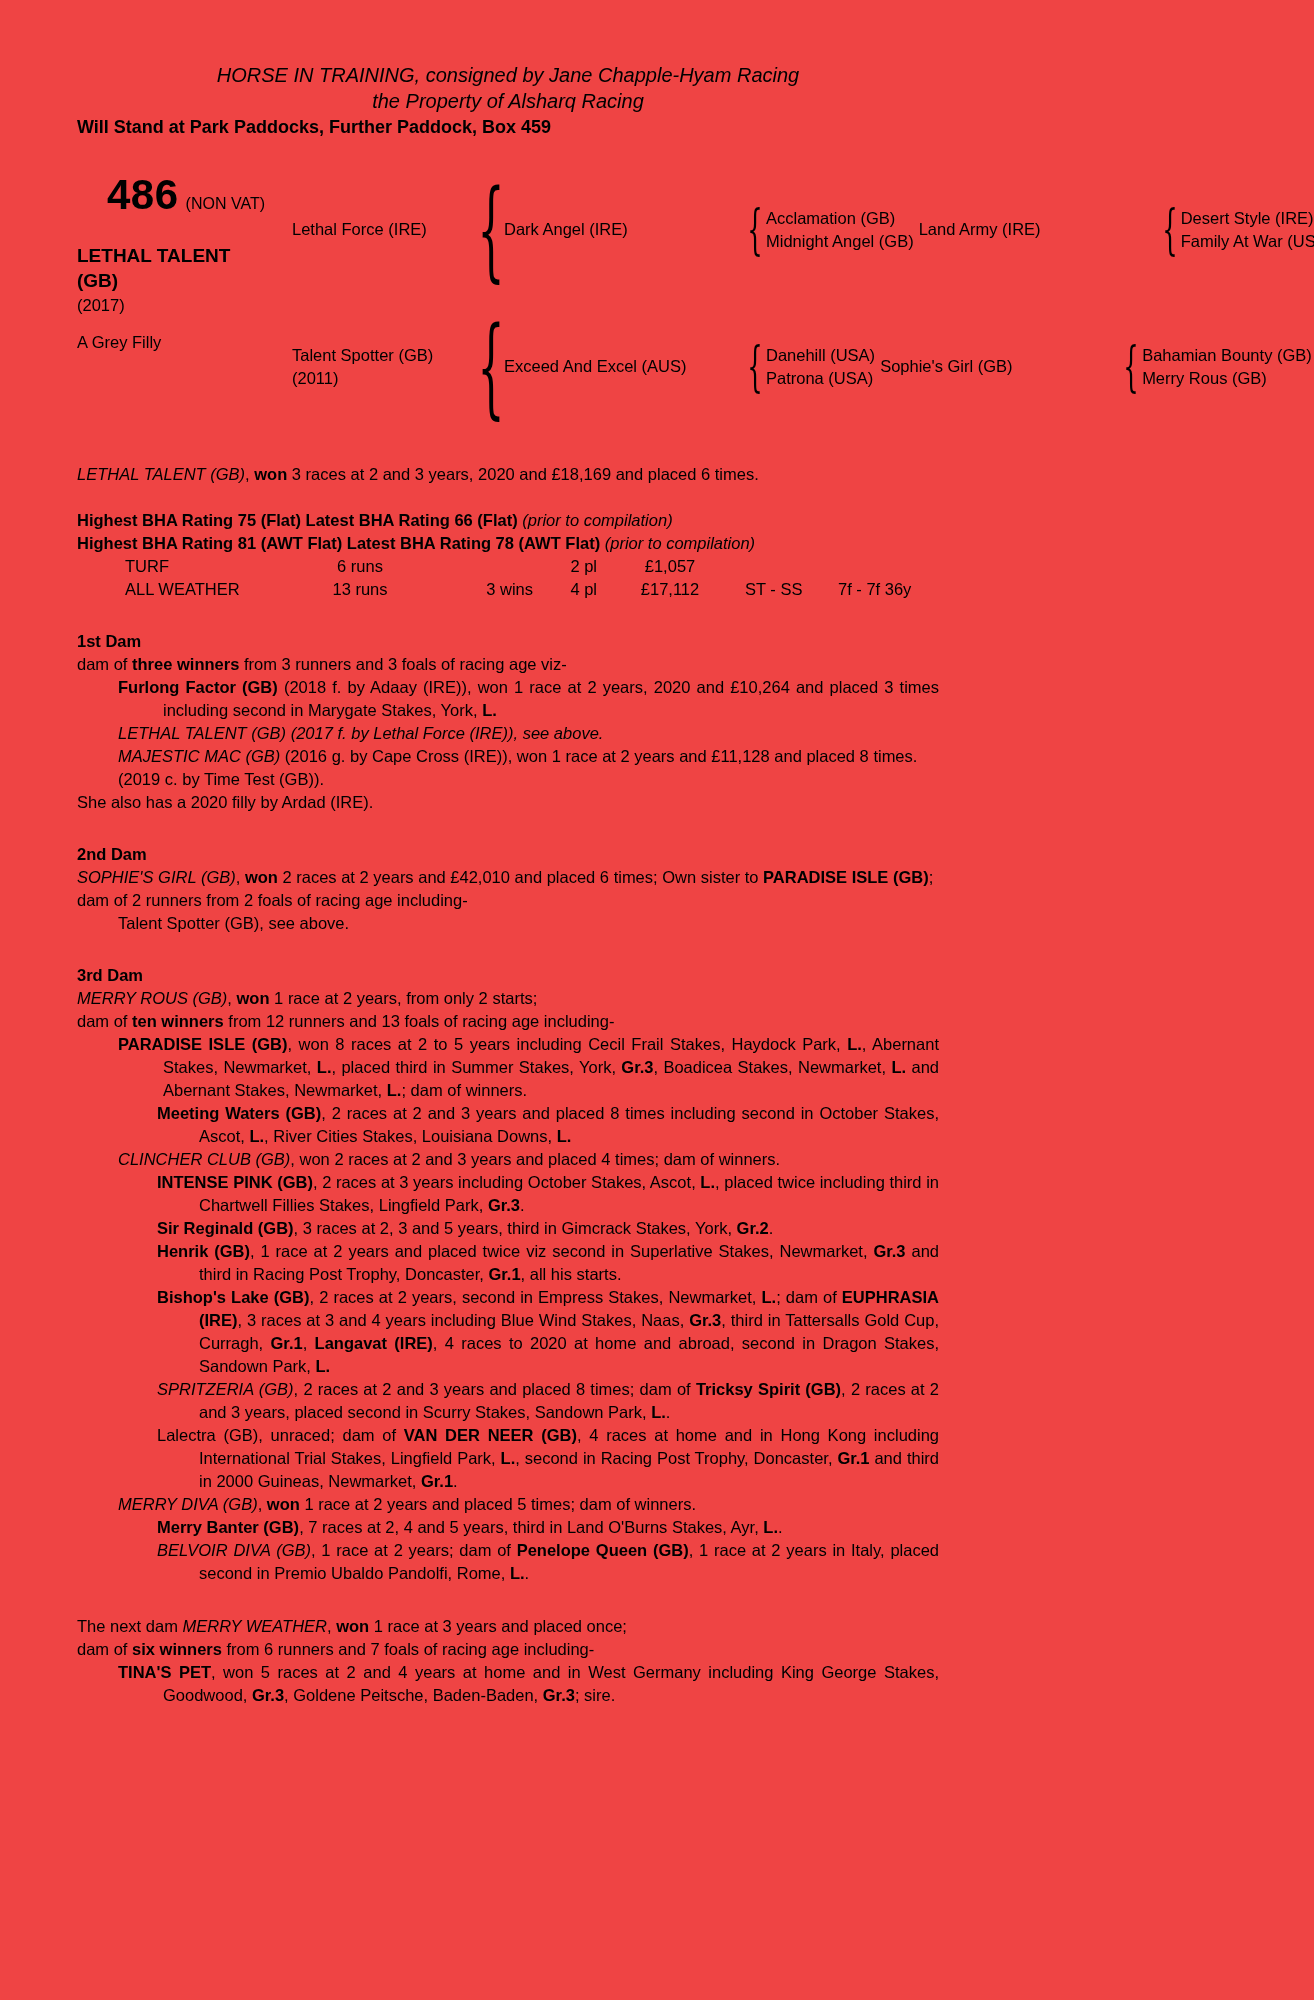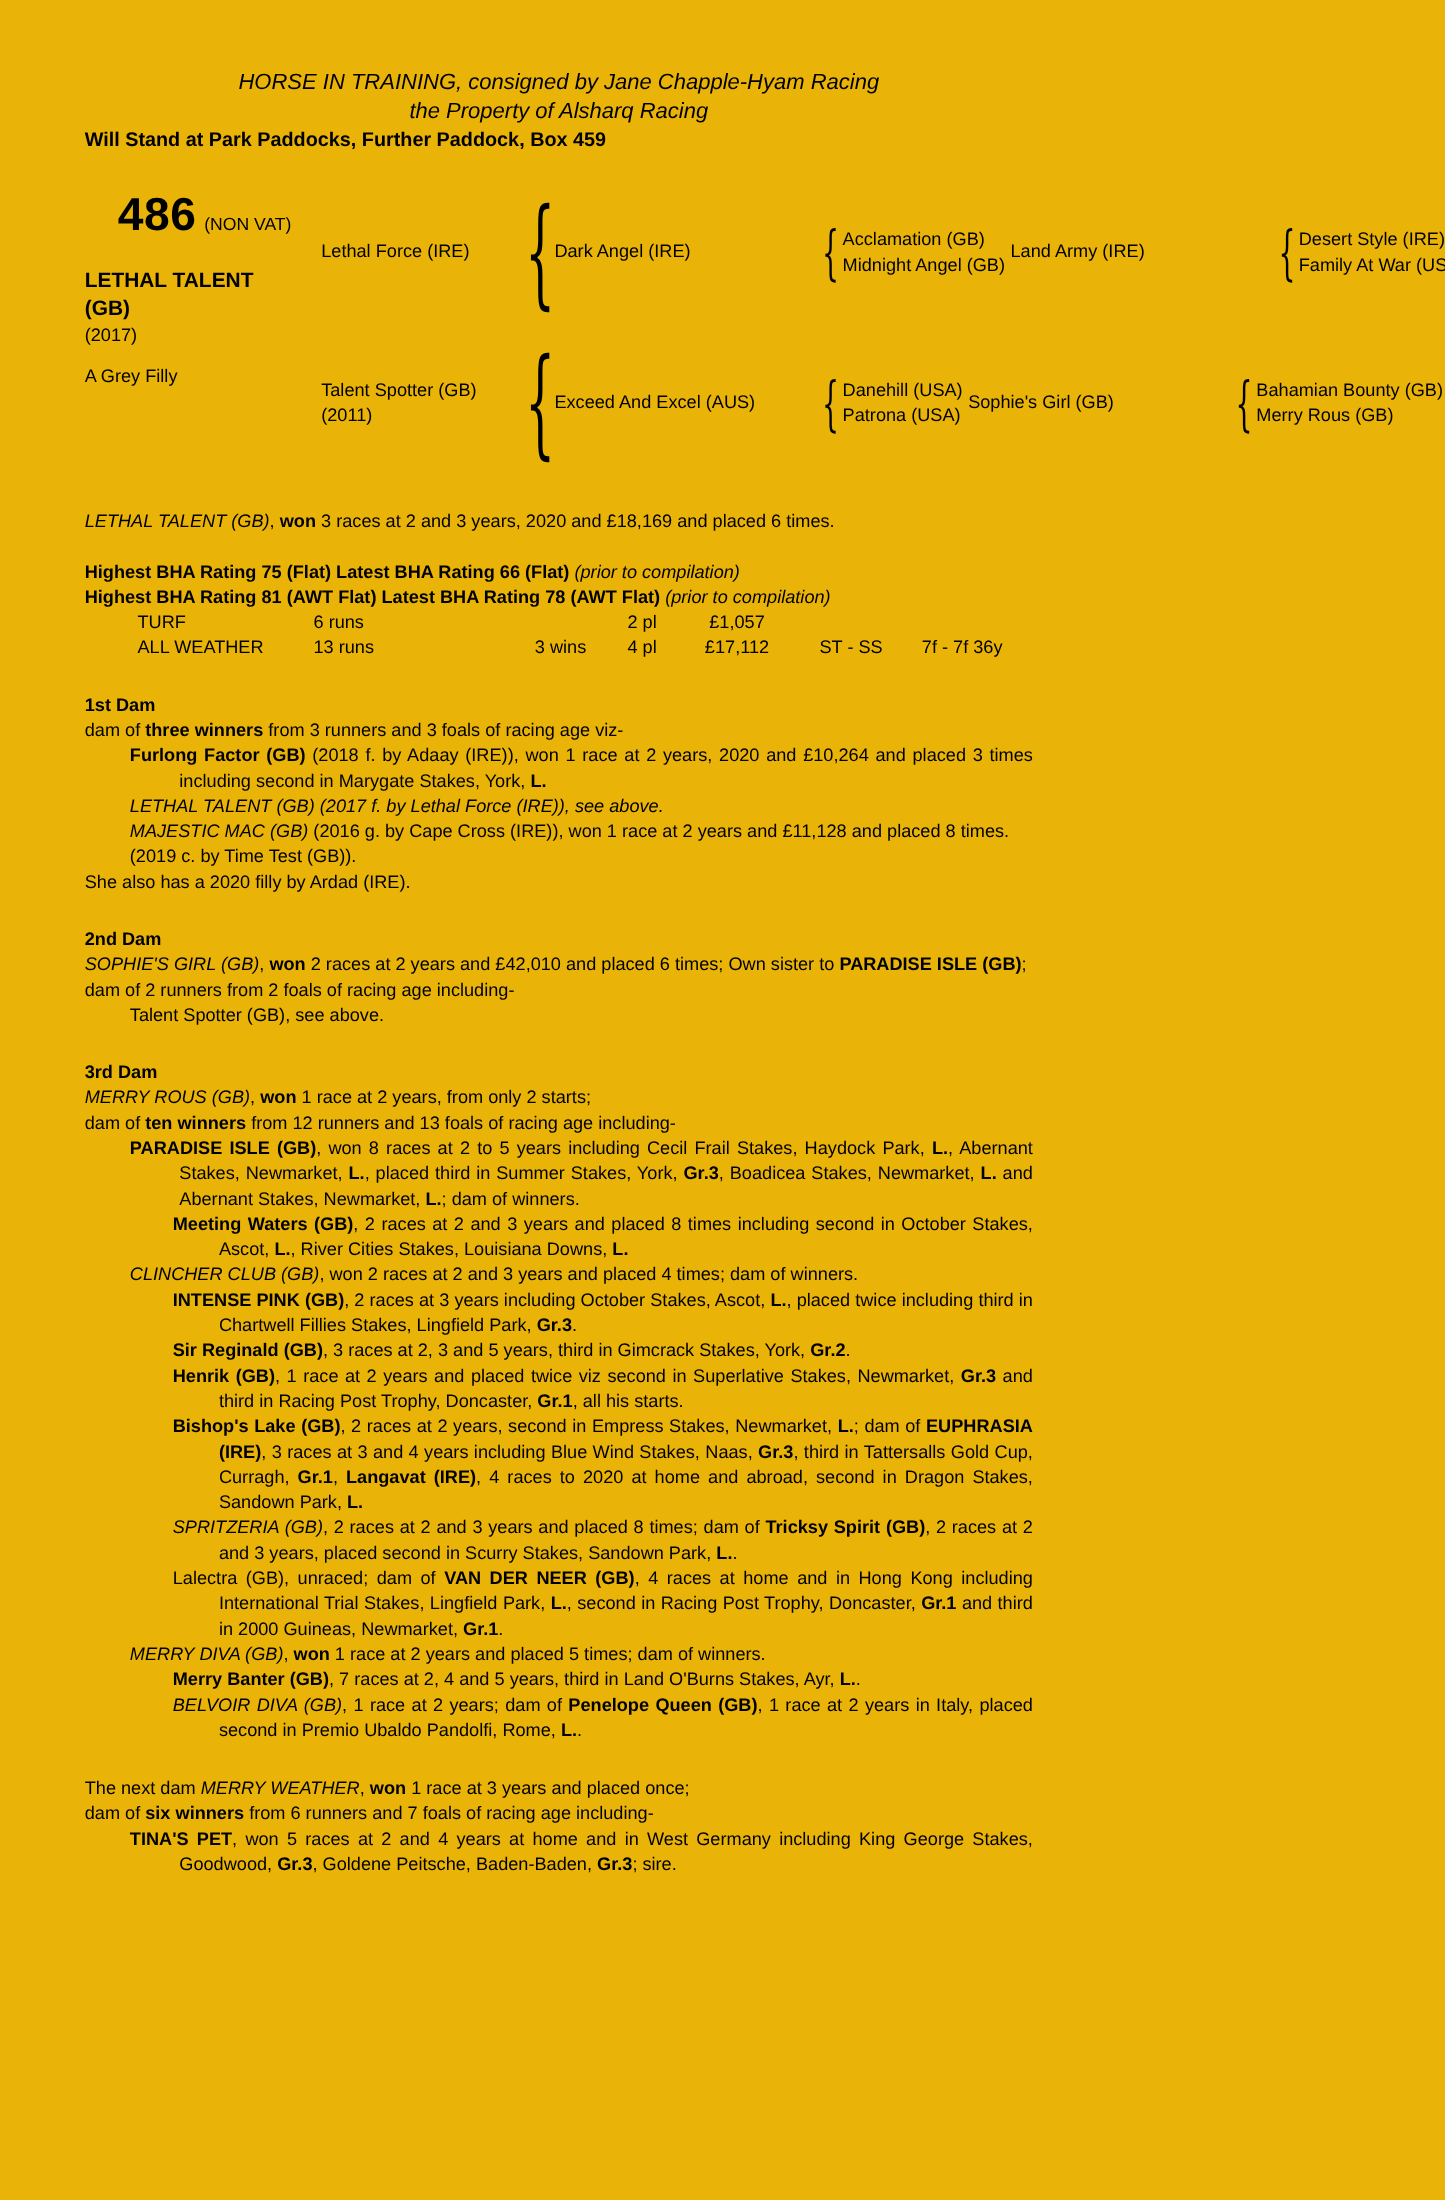--- a/index.html
+++ b/index.html
@@ -6,21 +6,21 @@
   html, body { background: #ffffff; }
   body {
     font-family: "Liberation Sans", "DejaVu Sans", sans-serif;
     color: #000;
     -webkit-font-smoothing: antialiased;
   }
   .page {
     position: relative;
     width: 1314px;
     height: 2000px;
-    background: #eab308;
+    background: #ef4444;
     padding: 62px 0 0 77px;
     overflow: hidden;
   }
   .content { width: 862px; }
 
   
   .h1, .h2 {
     font-style: italic;
     font-size: 20px;
     line-height: 26px;
@@ -95,21 +95,21 @@
     font-weight: 700;
     line-height: 23px;
     margin-top: 29px;
   }
 
   
   .stats { margin-top: 0; }
   .srow { display: flex; font-size: 16.5px; line-height: 23px; margin-left: 48px; }
   .srow span { display: block; white-space: nowrap; }
   .c1 { width: 160px; }
-  .c2 { width: 150px; text-align: left; }
+  .c2 { width: 150px; text-align: center; }
   .c3 { width: 98px;  text-align: right; }
   .c4 { width: 64px;  text-align: right; }
   .c5 { width: 120px; text-align: center; padding-left: 26px; }
   .c6 { width: 120px; padding-left: 28px; }
   .c7 { padding-left: 1px; }
 </style>
 </head>
 <body>
 
 <div class="page">

